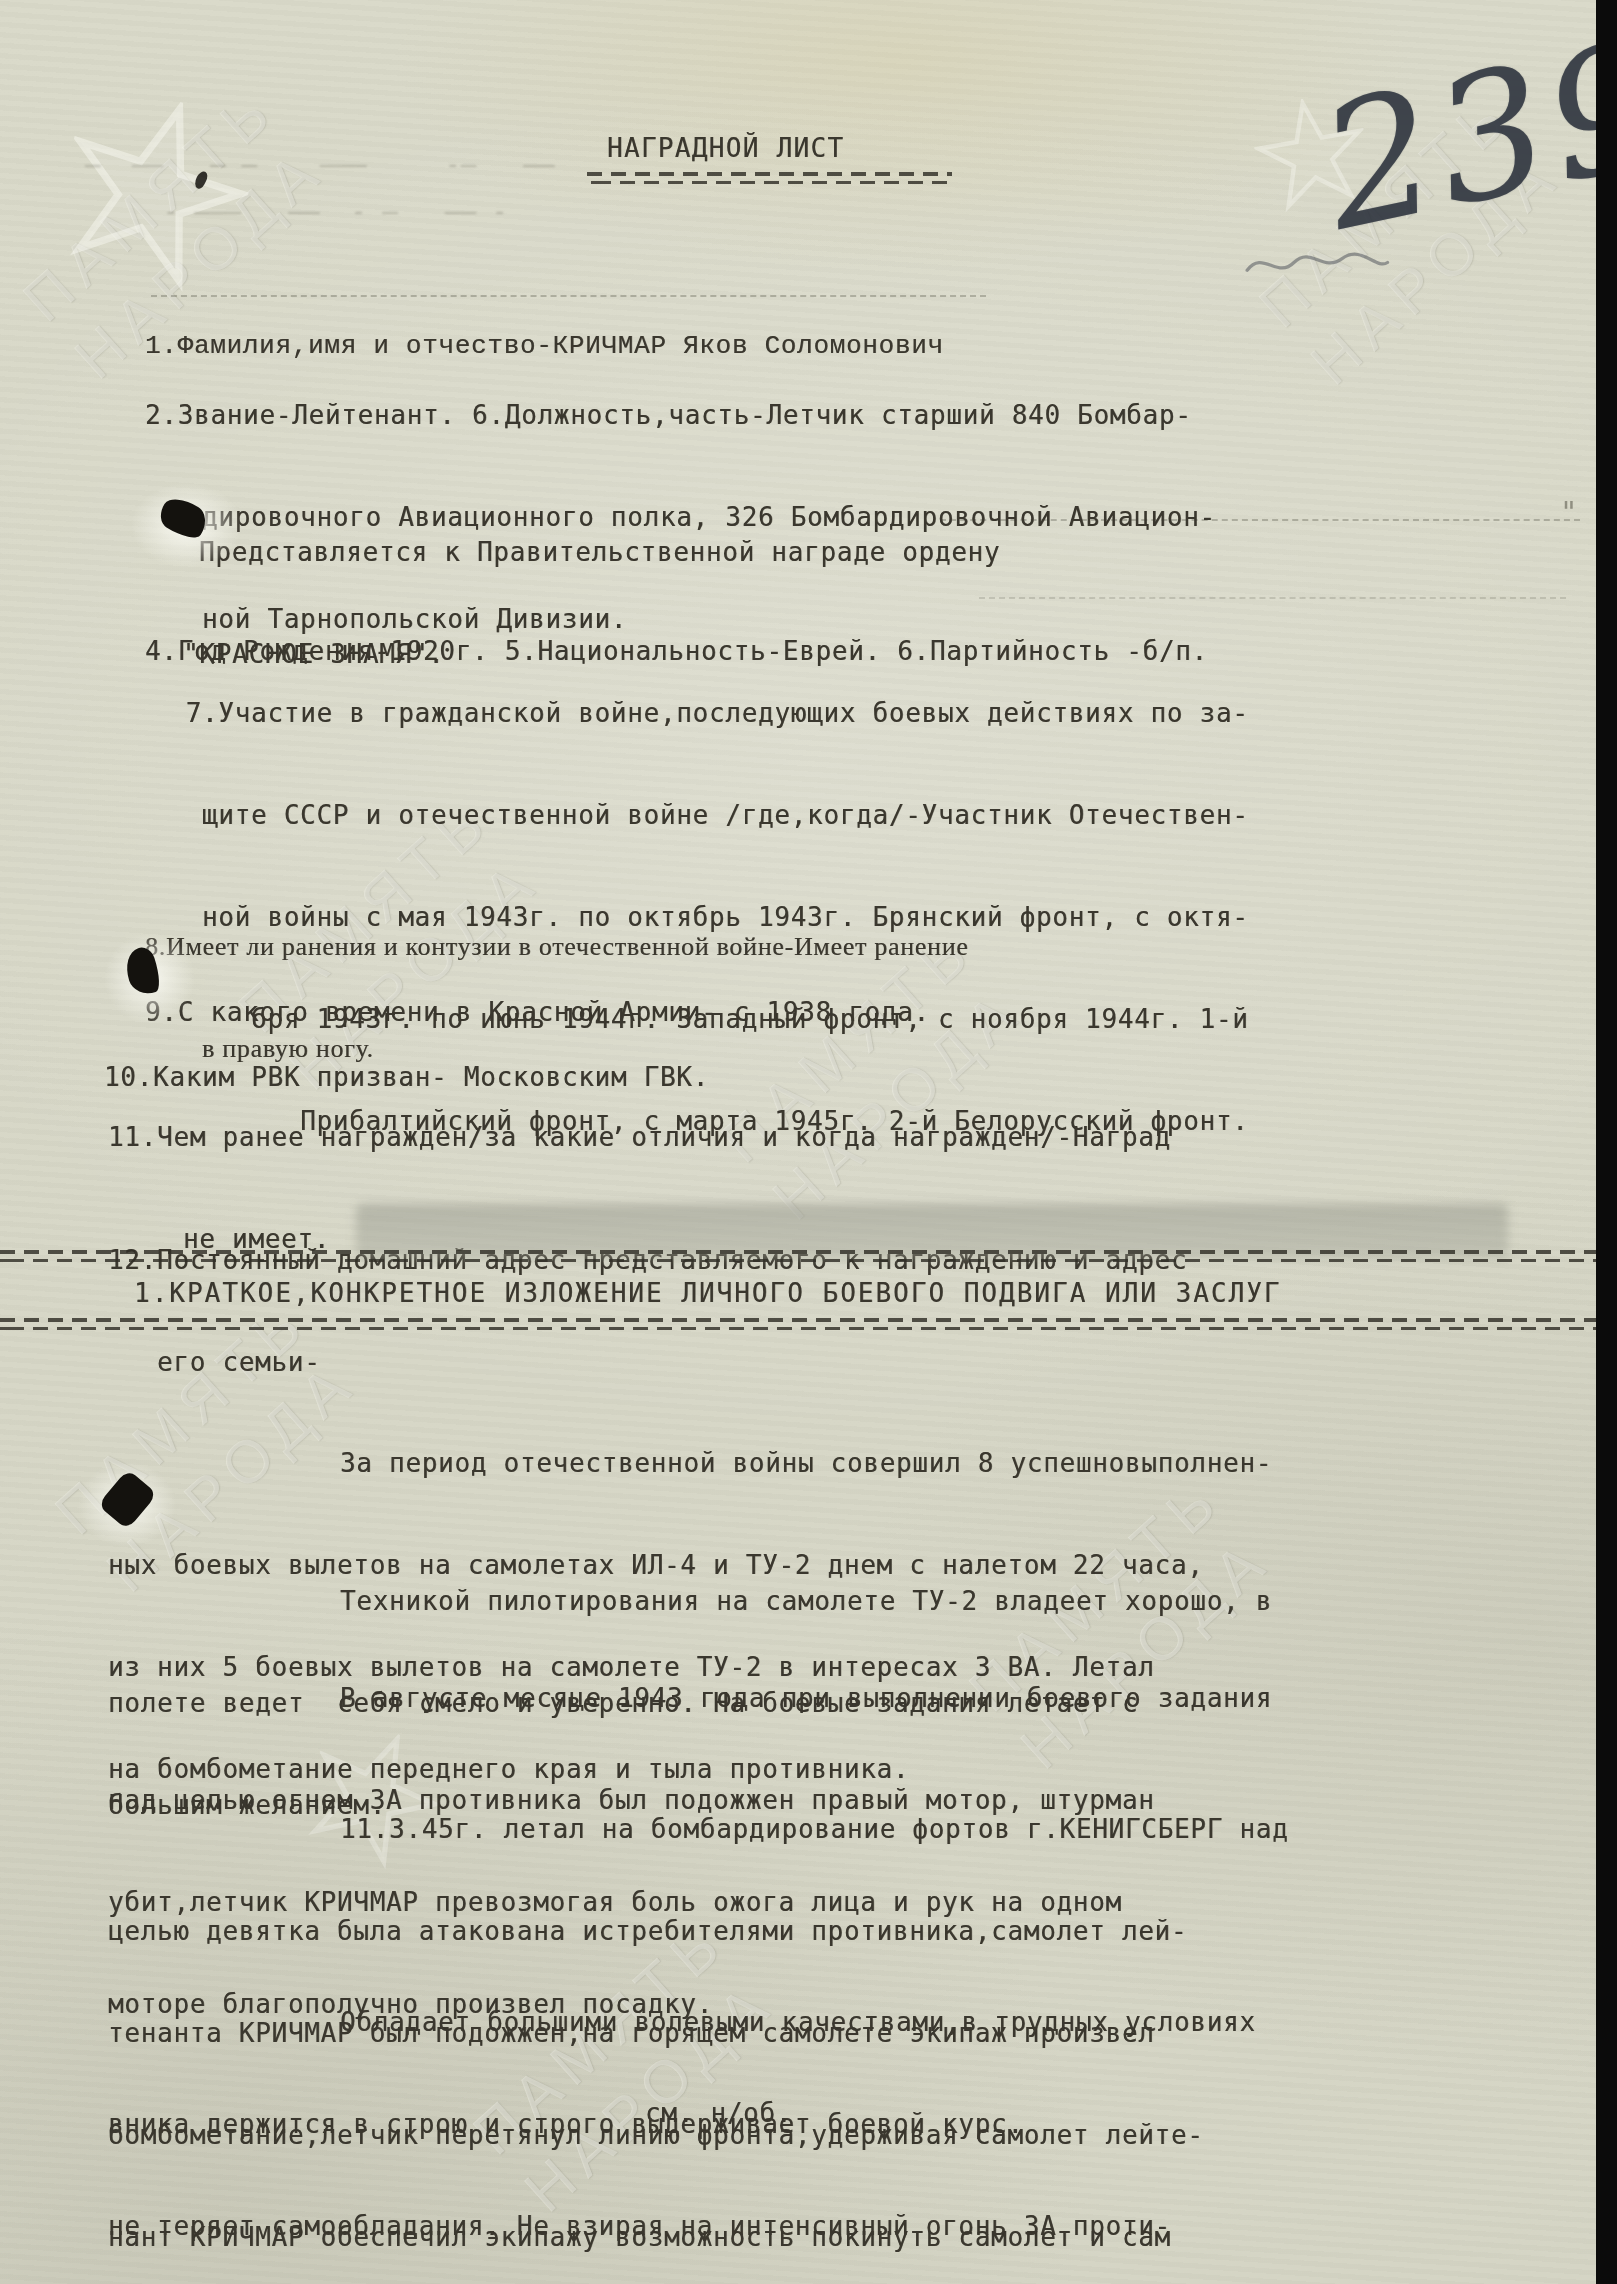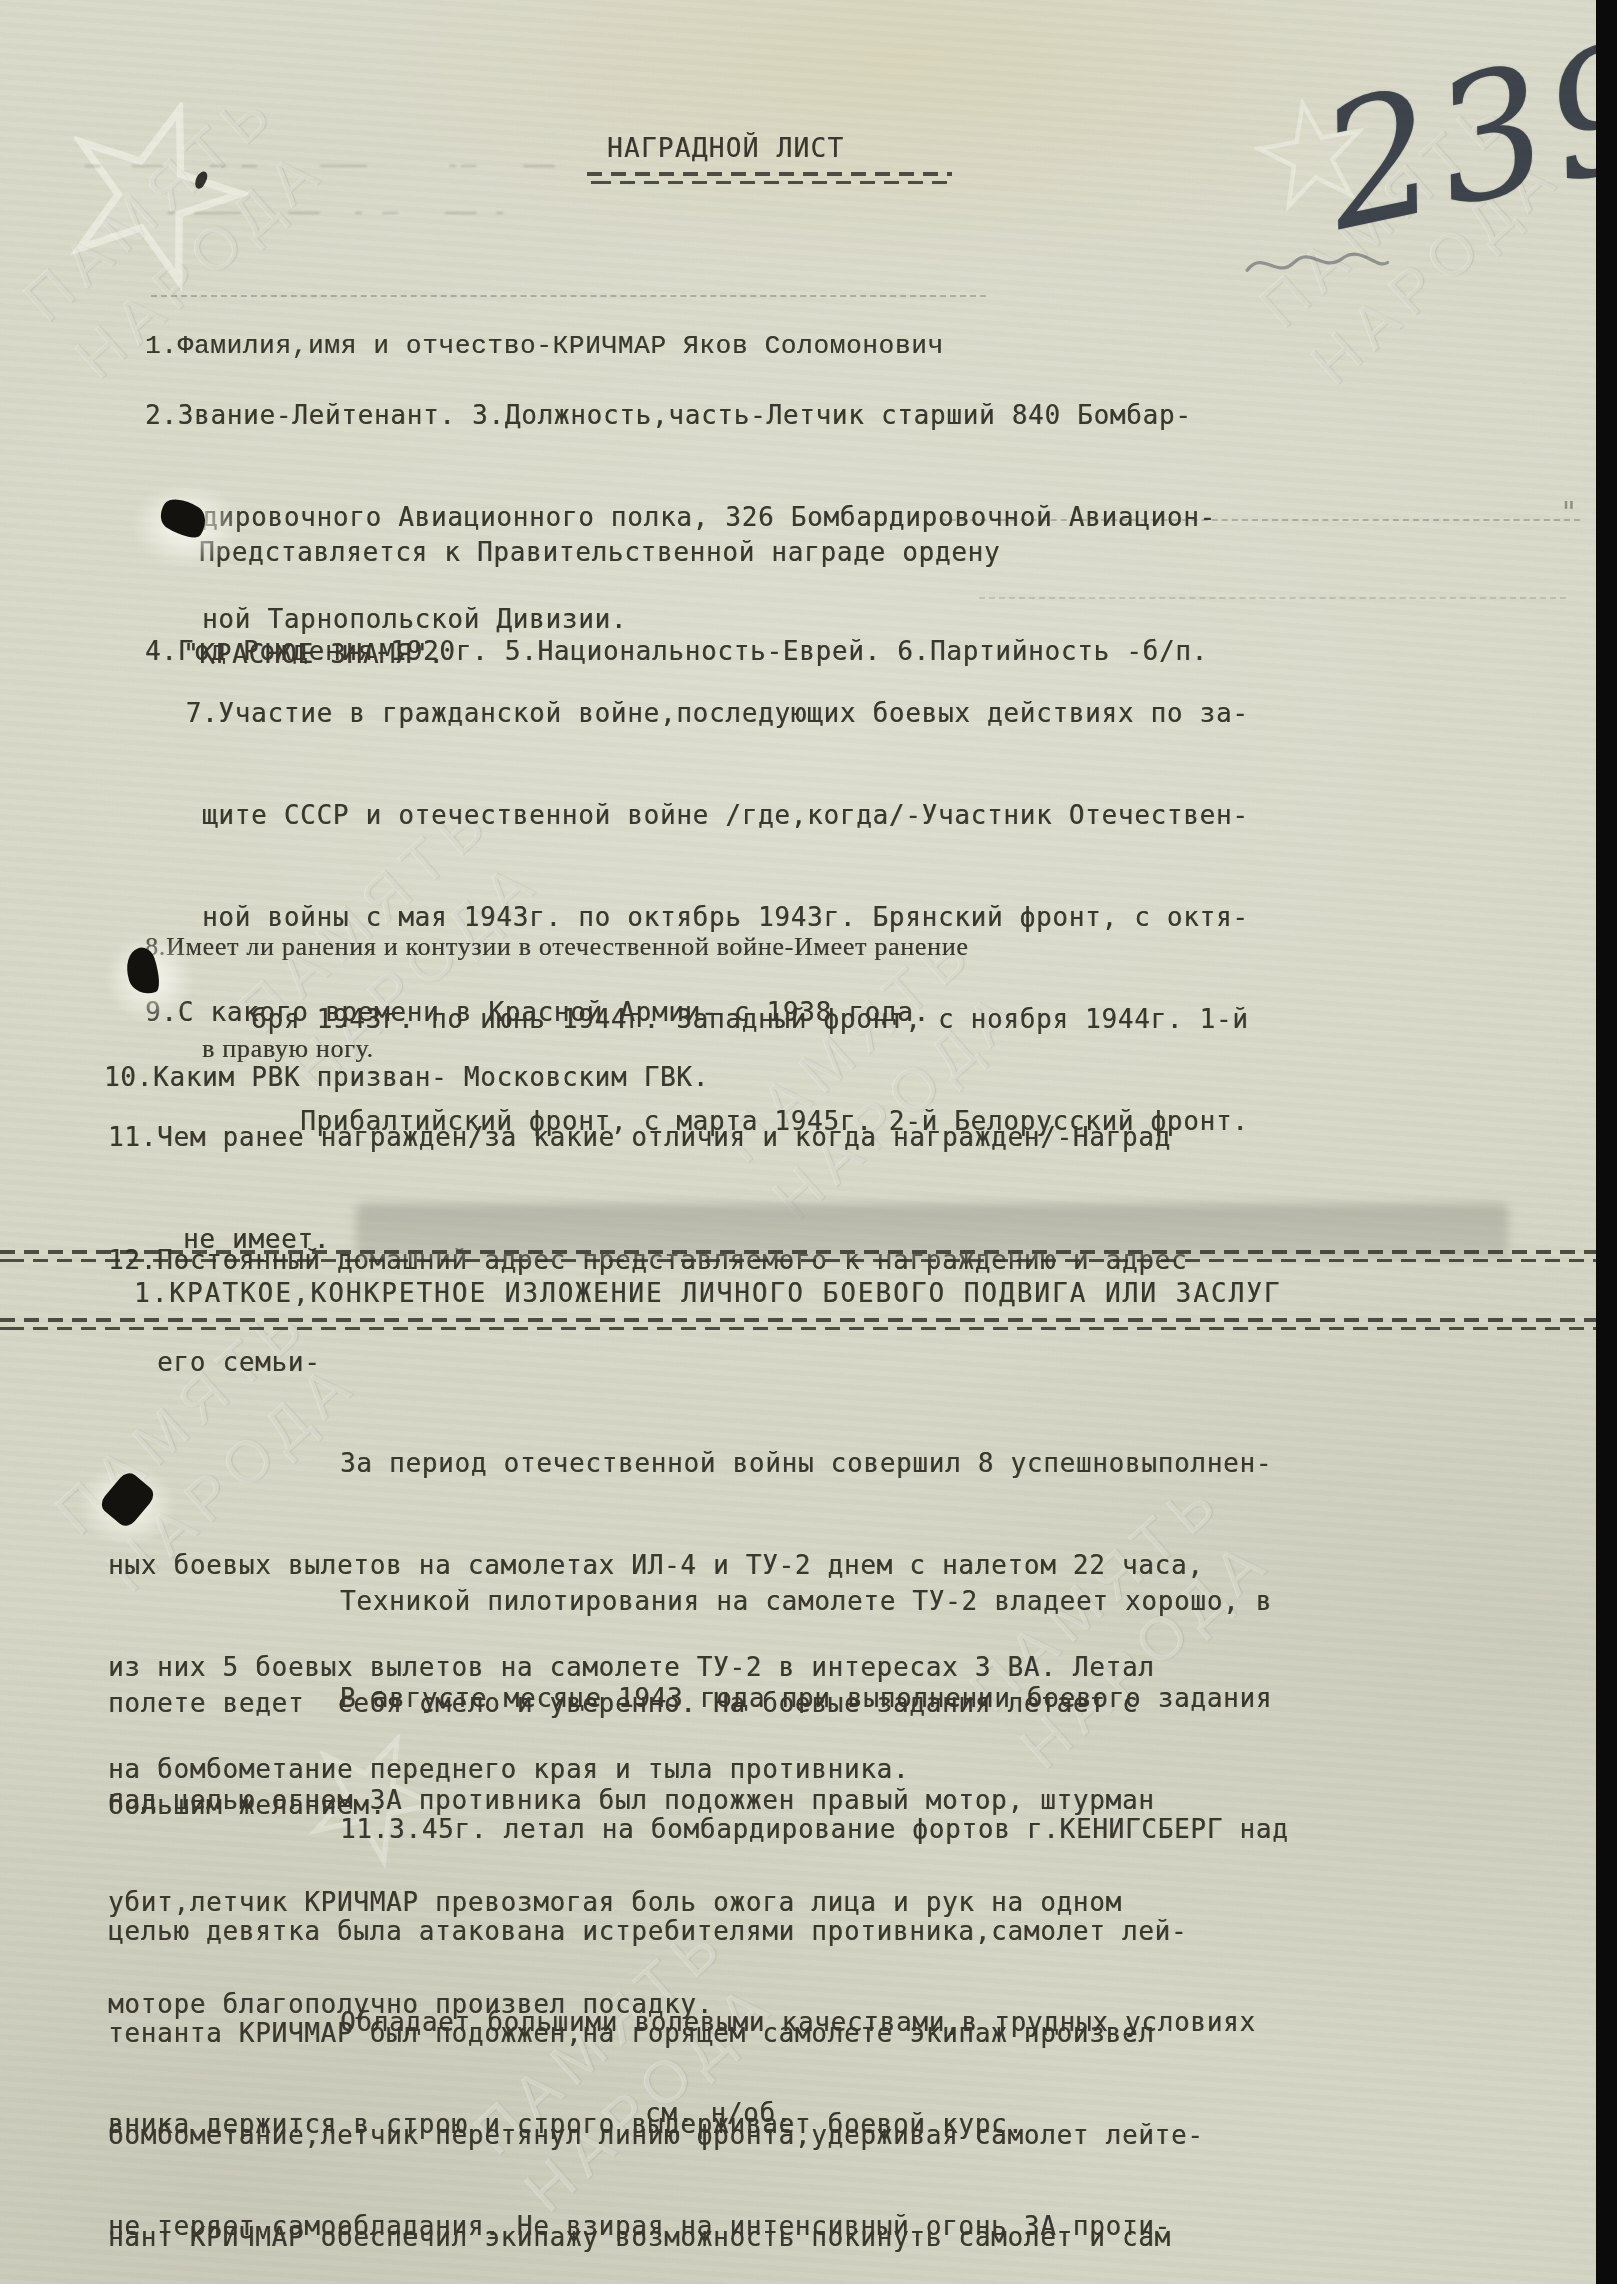--- a/index.html
+++ b/index.html
@@ -123,21 +123,21 @@
   </svg>
 
   <div class="tw title" style="left:607px;top:131px;">НАГРАДНОЙ ЛИСТ</div>
   <div class="dashband" style="left:587px;top:172px;width:365px;"></div>
 
   <div class="tw" style="left:145px;top:261px;font-family:Liberation Mono, monospace;">
     <div class="ln">1.Фамилия,имя и отчество-КРИЧМАР Яков Соломонович</div>
   </div>
 
   <div class="tw" style="left:145px;top:330px;">
-    <div class="ln">2.Звание-Лейтенант. 3.Должность,часть-Летчик старший 840 Бомбар-</div>
+    <div class="ln">2.Звание-Лейтенант. 6.Должность,часть-Летчик старший 840 Бомбар-</div>
     <div class="ln ind88">дировочного Авиационного полка, 326 Бомбардировочной Авиацион-</div>
     <div class="ln ind88">ной Тарнопольской Дивизии.</div>
   </div>
 
   <div class="tw" style="left:145px;top:467px;">
     <div class="ln ind82">Представляется к Правительственной награде ордену</div>
     <div class="ln ind58">"КРАСНОЕ ЗНАМЯ".</div>
   </div>
 
   <div class="tw" style="left:145px;top:566px;">

